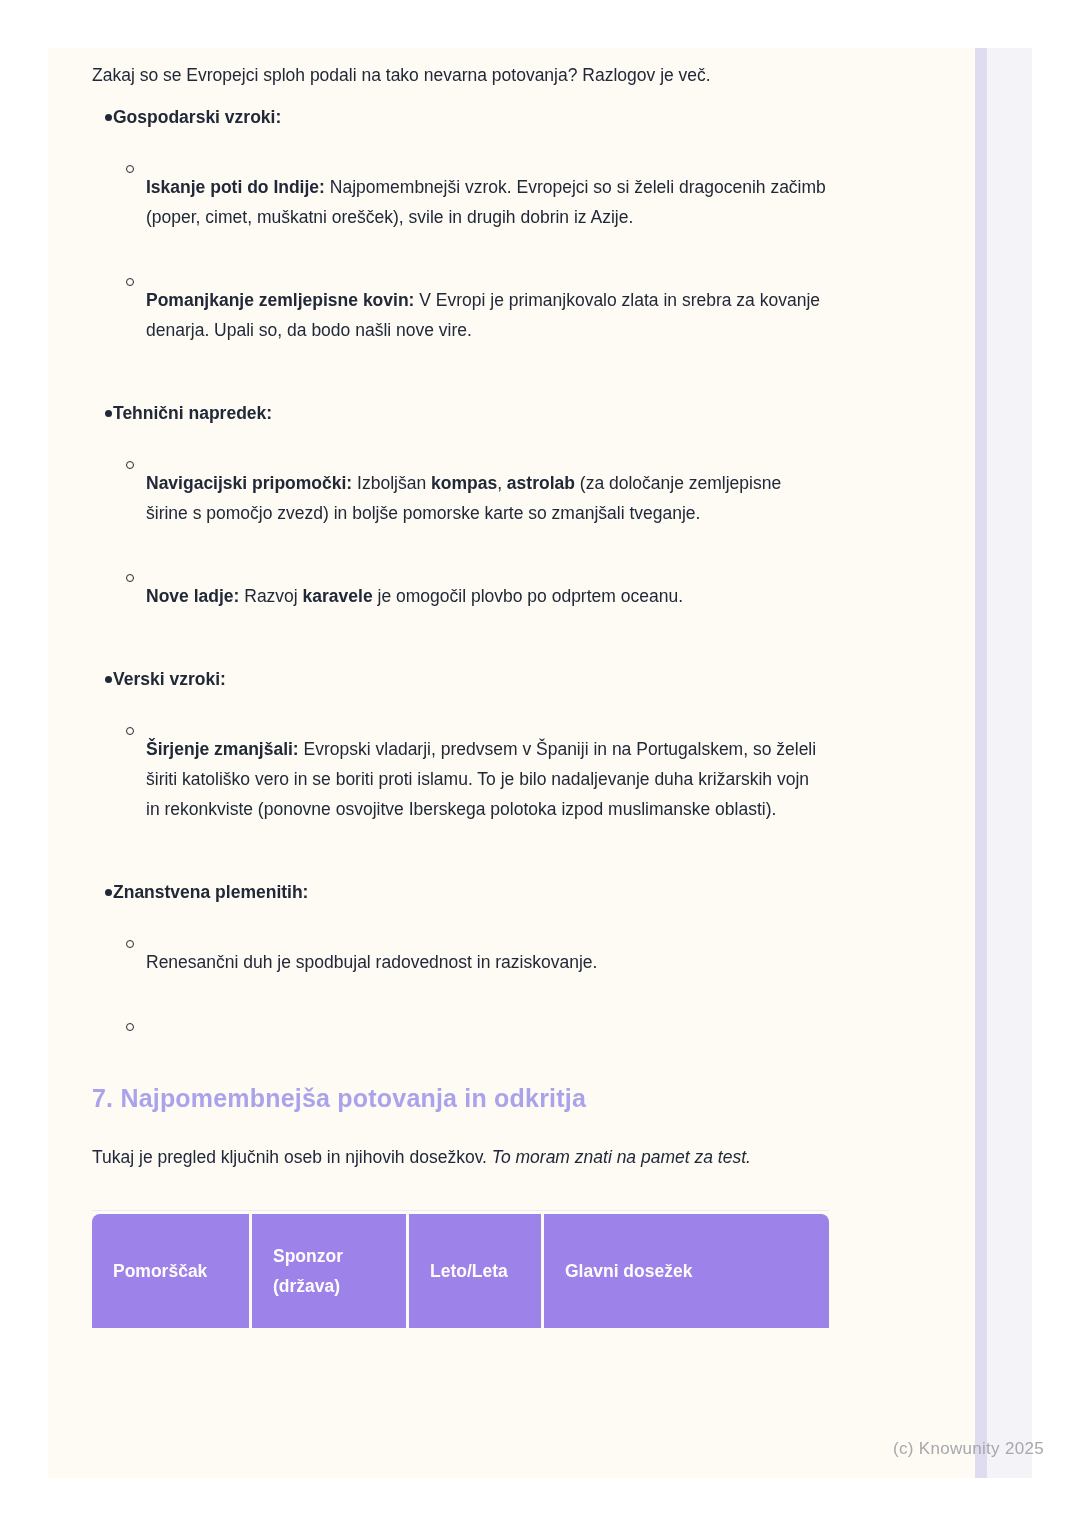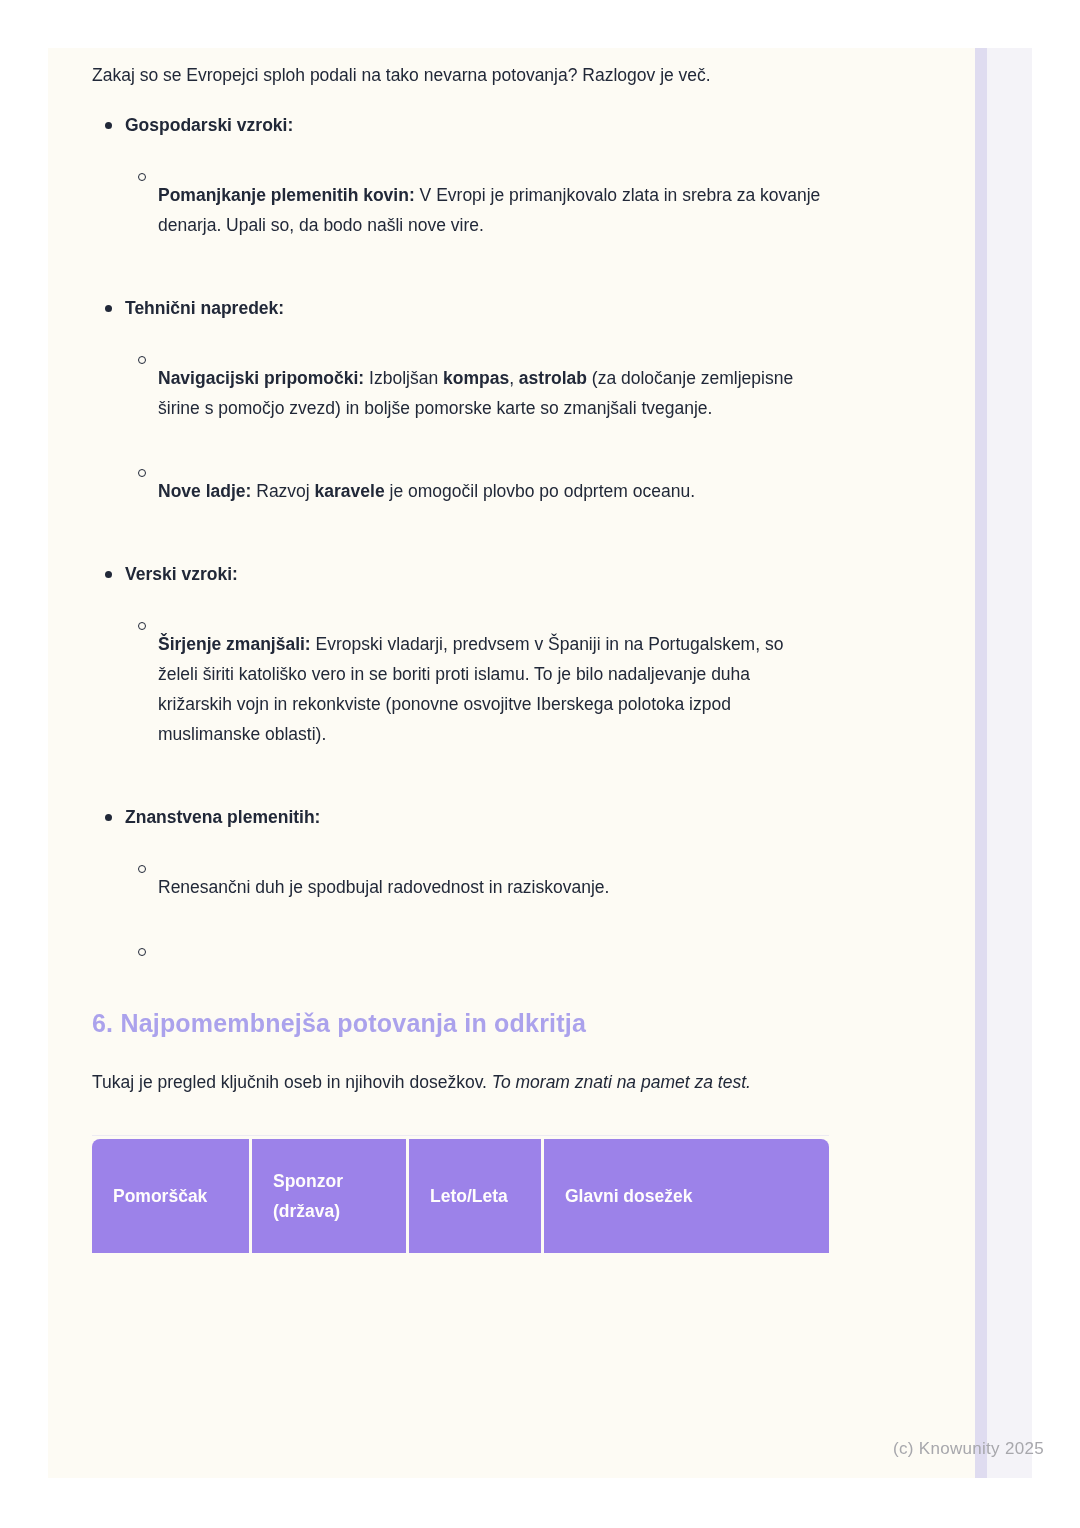--- a/index.html
+++ b/index.html
@@ -14,33 +14,33 @@
     font-family:"Liberation Sans",sans-serif;
   }
   .card{
     position:absolute;left:48px;top:48px;width:927px;height:1430px;
     background:var(--card);overflow:hidden;
   }
   .content{
     padding:12px 0 0 44px;width:779px;
     font-size:17.5px;line-height:30px;
   }
-  .intro{margin:0 0 20px;width:735px}
+  .intro{margin:0 0 12px;width:735px}
   ul{list-style:none;margin:0;padding:0}
   .l1>li{margin-bottom:18px}
   .li-row{display:flex}
   .m1{
     flex:0 0 7px;width:7px;height:7px;border-radius:50%;
     background:var(--text);margin:12px 0 0 13px;
   }
   .m2{
     flex:0 0 8px;width:8px;height:8px;border-radius:50%;
     border:1.5px solid var(--text);background:transparent;margin:11px 0 0 13px;
   }
-  .l1-body{margin-left:13px;flex:1}
+  .l1-body{margin-left:1px;flex:1}
   .li-title{font-weight:700;margin:0}
   .l2{margin-top:22px}
   .l2>li{display:flex;margin-bottom:18px}
   .l2-text{margin-left:12px;flex:1}
   b,.bold{font-weight:700}
   h2{
     font-size:25px;line-height:34px;font-weight:700;color:var(--accent);
     margin:32px 0 26px;letter-spacing:.2px;
   }
   .lede{margin:0 0 36px;width:735px;line-height:33px;text-align:justify}
@@ -73,21 +73,25 @@
     <ul class="l1">
 
       <li>
         <div class="li-row">
           <span class="m1"></span>
           <div class="l1-body">
             <p class="li-title">Gospodarski vzroki:</p>
             <ul class="l2">
               <li>
                 <span class="m2"></span>
-                <p class="l2-text"><b>Pomanjkanje plemenitih kovin:</b><span> V Evropi je primanjkovalo zlata in srebra za kovanje denarja. Upali so, da bodo našli nove vire.</span></p>
+                <p class="l2-text"><b>Iskanje poti do Indije:</b><span> Najpomembnejši vzrok. Evropejci so si želeli dragocenih začimb (poper, cimet, muškatni orešček), svile in drugih dobrin iz Azije.</span></p>
+              </li>
+              <li>
+                <span class="m2"></span>
+                <p class="l2-text"><b>Pomanjkanje zemljepisne kovin:</b><span> V Evropi je primanjkovalo zlata in srebra za kovanje denarja. Upali so, da bodo našli nove vire.</span></p>
               </li>
             </ul>
           </div>
         </div>
       </li>
 
       <li>
         <div class="li-row">
           <span class="m1"></span>
           <div class="l1-body">
@@ -134,21 +138,21 @@
               <li>
                 <span class="m2"></span>
               </li>
             </ul>
           </div>
         </div>
       </li>
 
     </ul>
 
-    <h2>6. Najpomembnejša potovanja in odkritja</h2>
+    <h2>7. Najpomembnejša potovanja in odkritja</h2>
 
     <p class="lede"><span>Tukaj je pregled ključnih oseb in njihovih dosežkov. </span><i>To moram znati na pamet za test.</i></p>
 
     <div class="tbl-rule"></div>
     <table>
       <colgroup>
         <col style="width:157px">
           <col style="width:157px">
           <col style="width:135px">
           <col style="width:288px">

